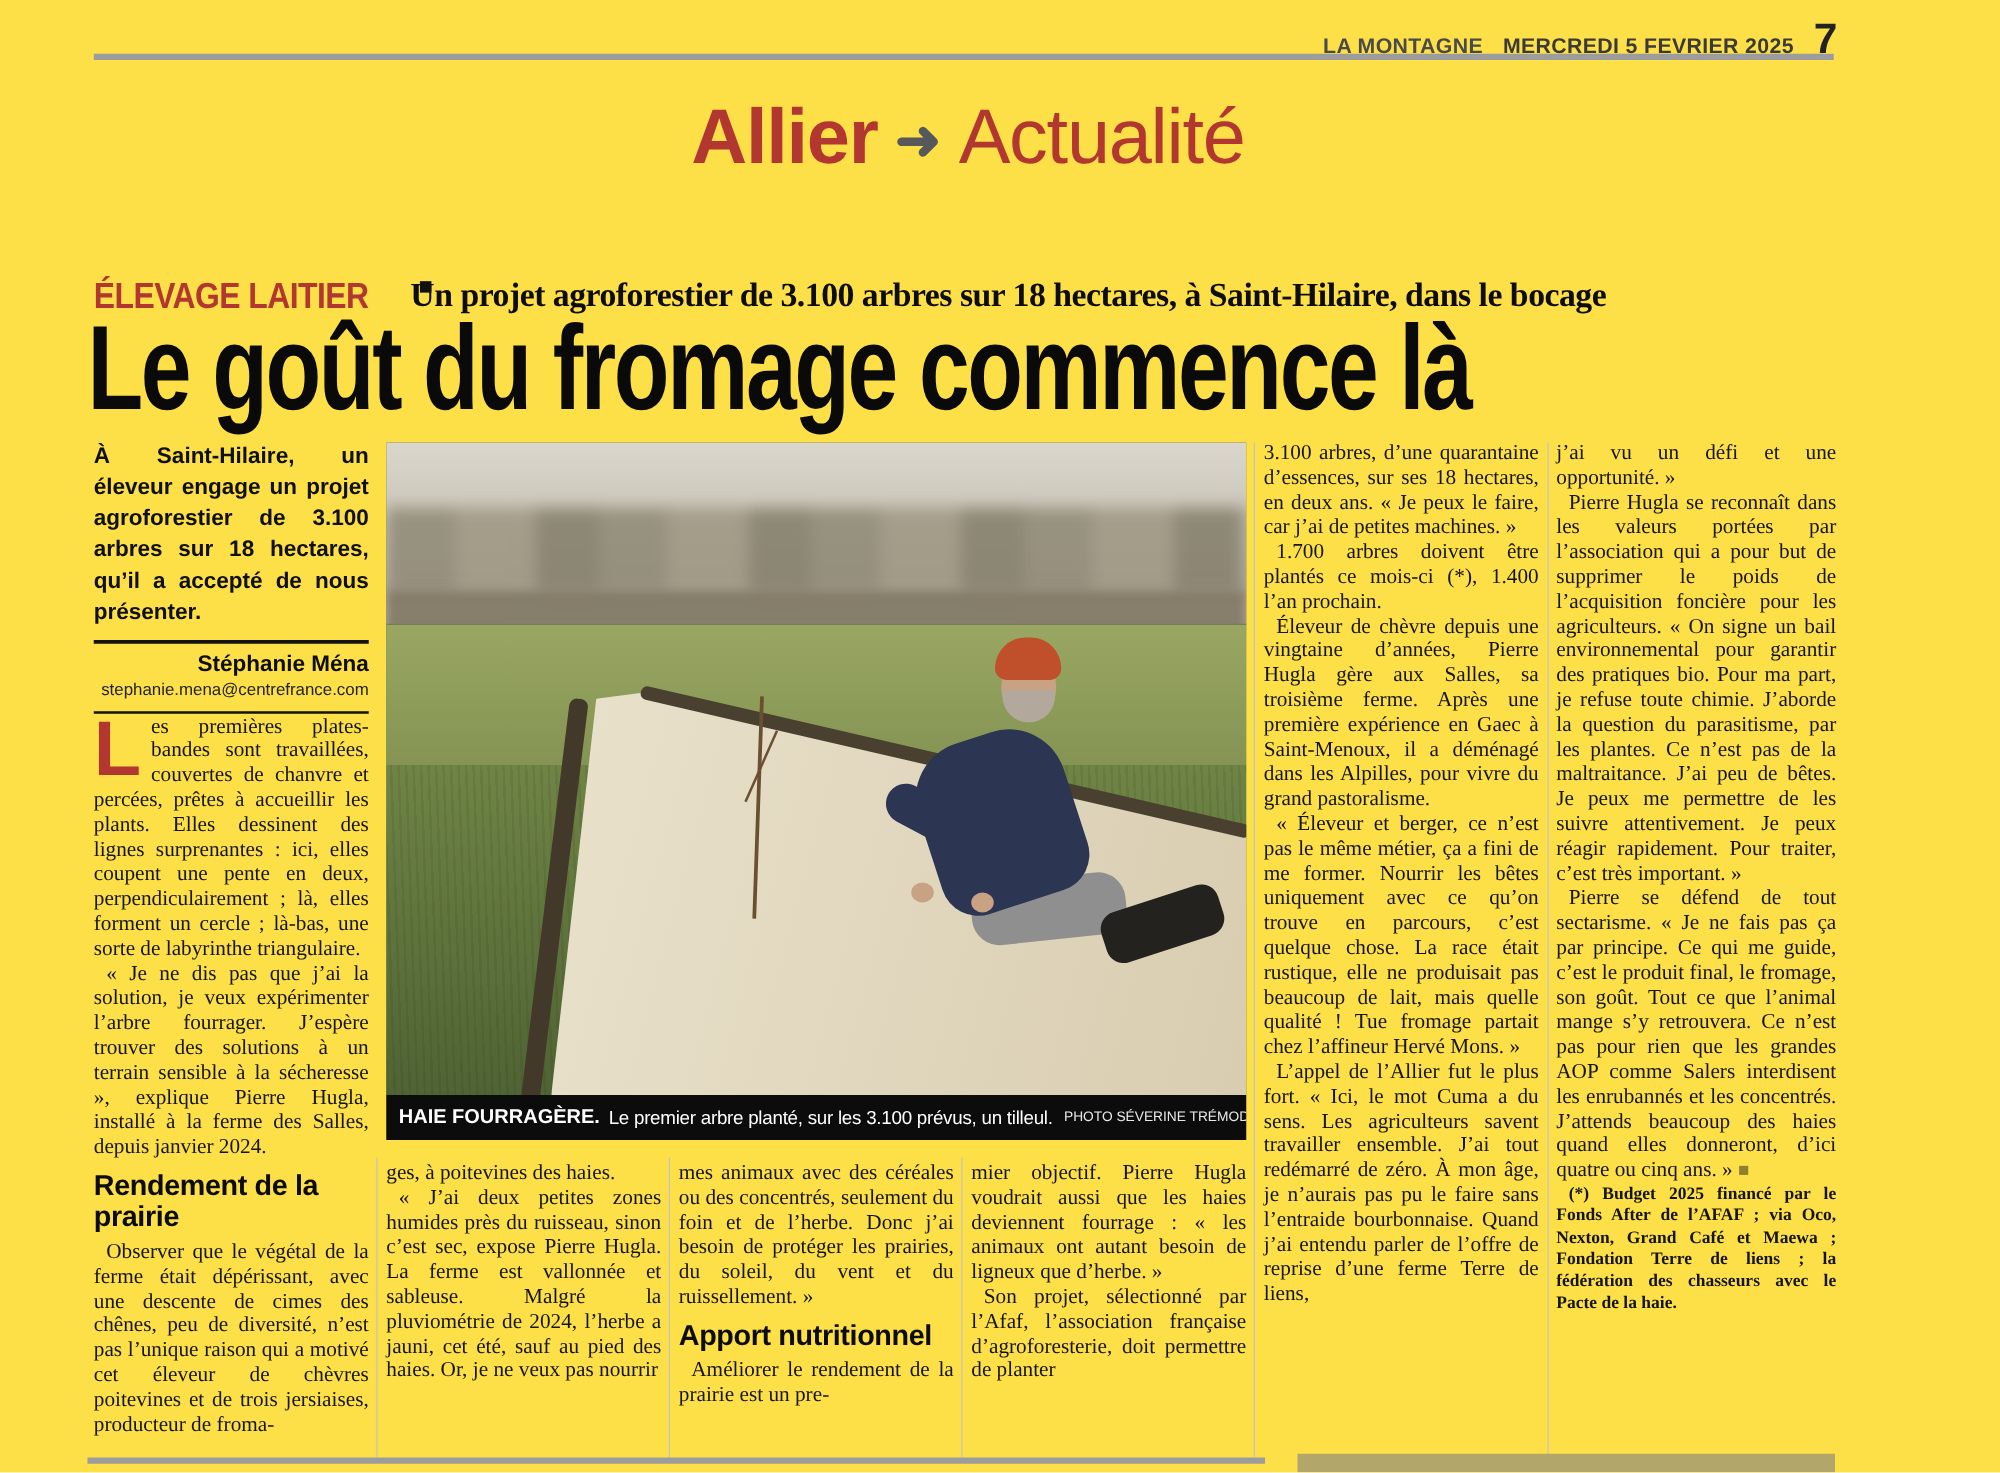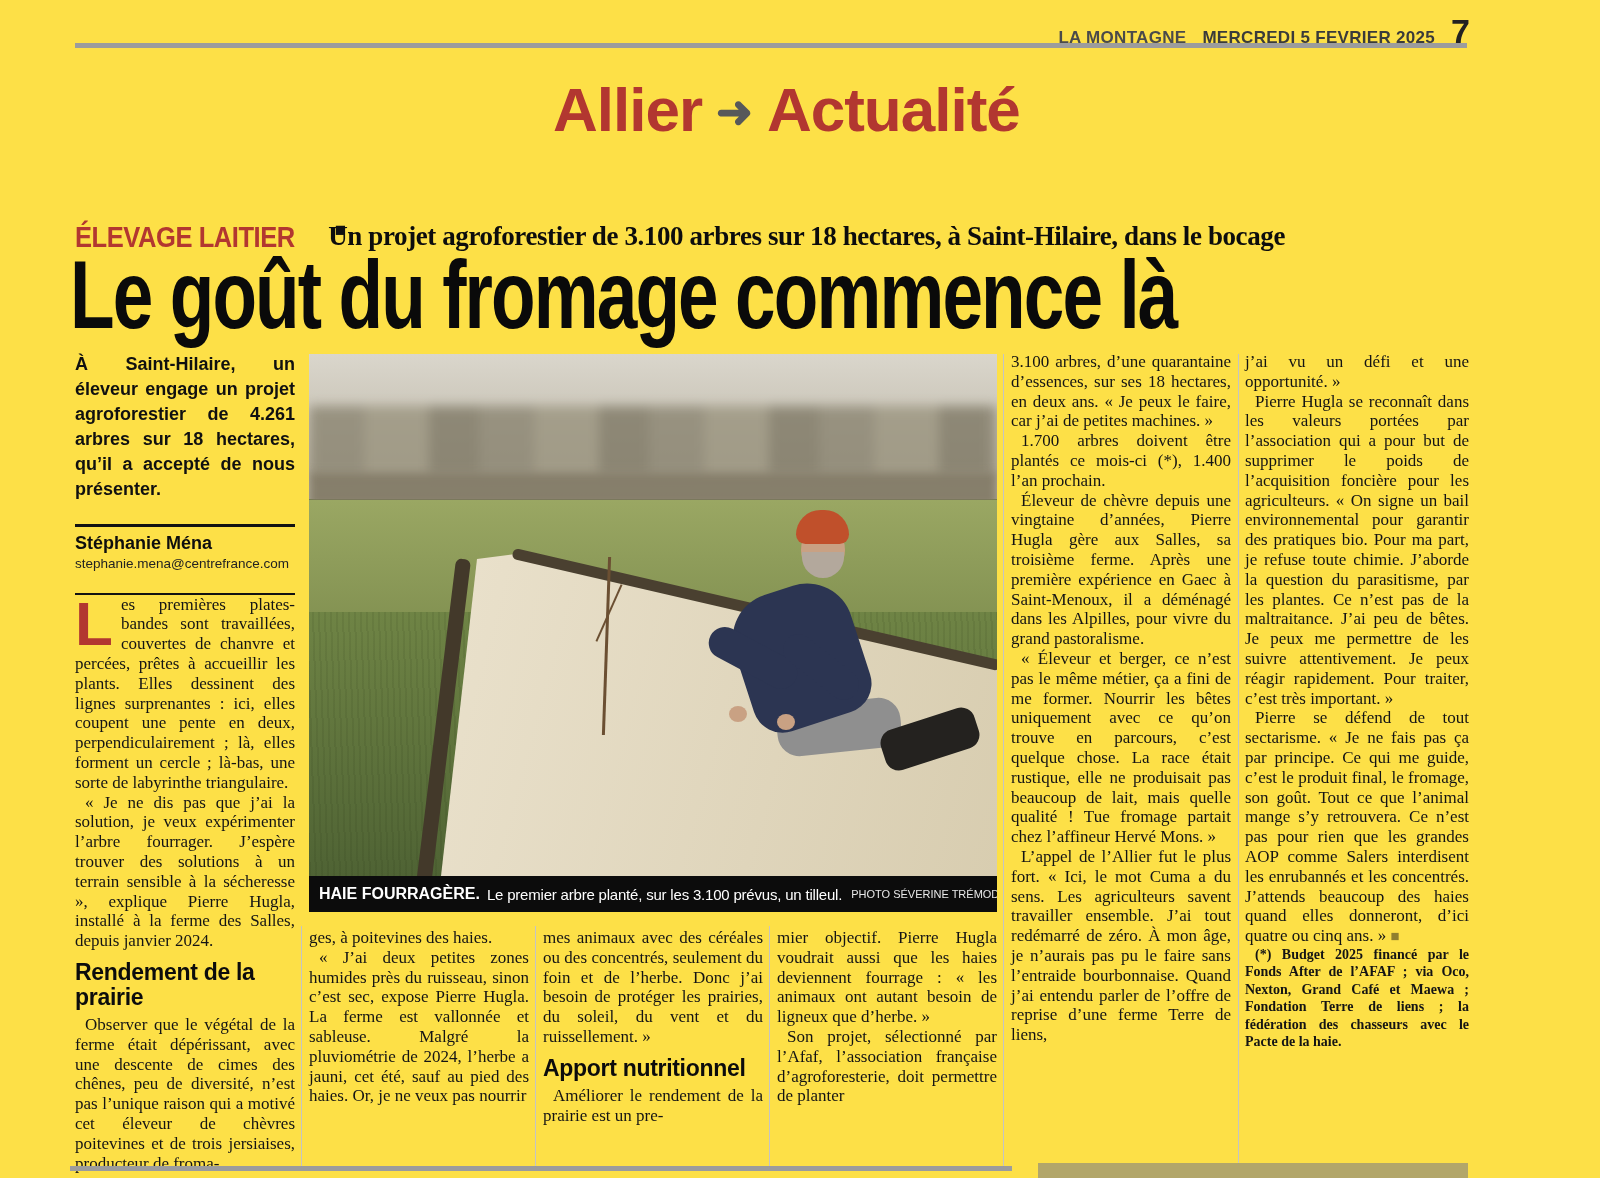--- a/index.html
+++ b/index.html
@@ -13,21 +13,21 @@
   .masthead { position:absolute; top:12px; right:130px; display:flex; align-items:baseline; gap:16px;
               font-family:"Liberation Sans", sans-serif; color:#3c3c3c; white-space:nowrap; }
   .mh-paper { font-size:17px; font-weight:bold; letter-spacing:.3px; color:#4a4a4a; }
   .mh-date  { font-size:17px; font-weight:bold; letter-spacing:.3px; color:#3a3a3a; }
   .mh-page  { font-size:34px; font-weight:bold; color:#222; }
   .mh-rule  { position:absolute; left:75px; top:43px; width:1392px; height:5px; background:#9c9c9c; }
   
   .section-header { position:absolute; top:74px; left:553px; display:flex; align-items:center; gap:14px; }
   .sec-left  { font-family:"Liberation Sans", sans-serif; font-weight:bold; font-size:62px; color:#b23730; letter-spacing:-1px; }
   .sec-arrow { font-size:44px; color:#57585a; font-weight:bold; transform:translateY(2px); }
-  .sec-right { font-family:"Liberation Sans", sans-serif; font-weight:bold; font-size:62px; color:#b23730; letter-spacing:-1px;text-align:center; }
+  .sec-right { font-family:"Liberation Sans", sans-serif; font-weight:normal; font-size:62px; color:#b23730; letter-spacing:-1px;text-align:center; }
   
   .kicker { position:absolute; left:75px; top:211px; display:flex; align-items:flex-start; gap:10px; white-space:nowrap;margin-top:10px; }
   .kicker-label { display:inline-block; transform:scaleX(.88); transform-origin:left bottom;
                   font-family:"Liberation Sans", sans-serif; font-weight:bold; font-size:29px;
                   color:#b23730; letter-spacing:-.5px; }
   .kicker-bullet { font-size:19px; color:#111; transform:translateY(-2px); }
   .kicker-text { font-family:"Liberation Serif", serif; font-weight:bold; font-size:27px; color:#0d0d0d; letter-spacing:-.4px; margin-left:-28px; }
   
   .headline { position:absolute; left:70px; top:240px;
               font-family:"Liberation Sans", sans-serif; font-weight:bold; font-size:96px;
@@ -38,22 +38,22 @@
   .col p { margin:0; }
   p.ind { text-indent:10px; }
   .col-1 { left:75px;  top:352px; }
   .col-2 { left:309px; top:928px; }
   .col-3 { left:543px; top:928px; }
   .col-4 { left:777px; top:928px; }
   .col-5 { left:1011px; top:352px; }
   .col-6 { left:1245px; top:352px; width:224px; }
   .standfirst { font-family:"Liberation Sans", sans-serif; font-weight:bold; font-size:18px;
                 line-height:25px; color:#101010; text-align:justify; }
-  .byline { margin-top:22px; border-top:3px solid #121212; border-bottom:2px solid #121212;
-            padding:6px 0 21px; text-align:left; font-family:"Liberation Sans", sans-serif; }
+  .byline { margin-top:10px; border-top:3px solid #121212; border-bottom:2px solid #121212;
+            padding:6px 0 9px; text-align:right; font-family:"Liberation Sans", sans-serif; }
   .byline-name  { font-weight:bold; font-size:18px; color:#0e0e0e; }
   .byline-email { font-size:13.5px; color:#222; margin-top:2px; }
   .body-start { margin-top:11px; }
   .dropcap { float:left; font-family:"Liberation Sans", sans-serif; font-weight:bold;
              font-size:62px; line-height:50px; color:#b23730; margin:4px 8px 2px 0; }
   .subhead { font-family:"Liberation Sans", sans-serif; font-weight:bold; font-size:23px;
              line-height:25px; letter-spacing:-.3px; text-align:left; margin:9px 0 5px; color:#0c0c0c; }
   .endmark { color:#8f7f2e; font-size:15px; }
   .footnote { font-weight:bold; font-size:14px; line-height:17.5px; margin-top:7px; text-indent:10px; }
   
@@ -126,21 +126,21 @@
 
   <div class="kicker">
     <span class="kicker-label">ÉLEVAGE LAITIER</span>
     <span class="kicker-bullet">■</span>
     <span class="kicker-text">Un projet agroforestier de 3.100 arbres sur 18 hectares, à Saint-Hilaire, dans le bocage</span>
   </div>
 
   <div class="headline">Le goût du fromage commence là</div>
 
   <div class="col col-1">
-    <div class="standfirst">À Saint-Hilaire, un éleveur engage un projet agroforestier de 4.261 arbres sur 18 hectares, qu’il a accepté de nous présenter.</div>
+    <div class="standfirst">À Saint-Hilaire, un éleveur engage un projet agroforestier de 3.100 arbres sur 18 hectares, qu’il a accepté de nous présenter.</div>
     <div class="byline">
       <div class="byline-name">Stéphanie Ména</div>
       <div class="byline-email">stephanie.mena@centrefrance.com</div>
     </div>
     <p class="body-start"><span class="dropcap">L</span><span>es premières plates-bandes sont travaillées, couvertes de chanvre et percées, prêtes à accueillir les plants. Elles dessinent des lignes surprenantes : ici, elles coupent une pente en deux, perpendiculairement ; là, elles forment un cercle ; là-bas, une sorte de labyrinthe triangulaire.</span></p>
     <p class="ind">« Je ne dis pas que j’ai la solution, je veux expérimenter l’arbre fourrager. J’espère trouver des solutions à un terrain sensible à la sécheresse », explique Pierre Hugla, installé à la ferme des Salles, depuis janvier 2024.</p>
     <div class="subhead">Rendement de la prairie</div>
     <p class="ind">Observer que le végétal de la ferme était dépérissant, avec une descente de cimes des chênes, peu de diversité, n’est pas l’unique raison qui a motivé cet éleveur de chèvres poitevines et de trois jersiaises, producteur de froma-</p>
   </div>
 

